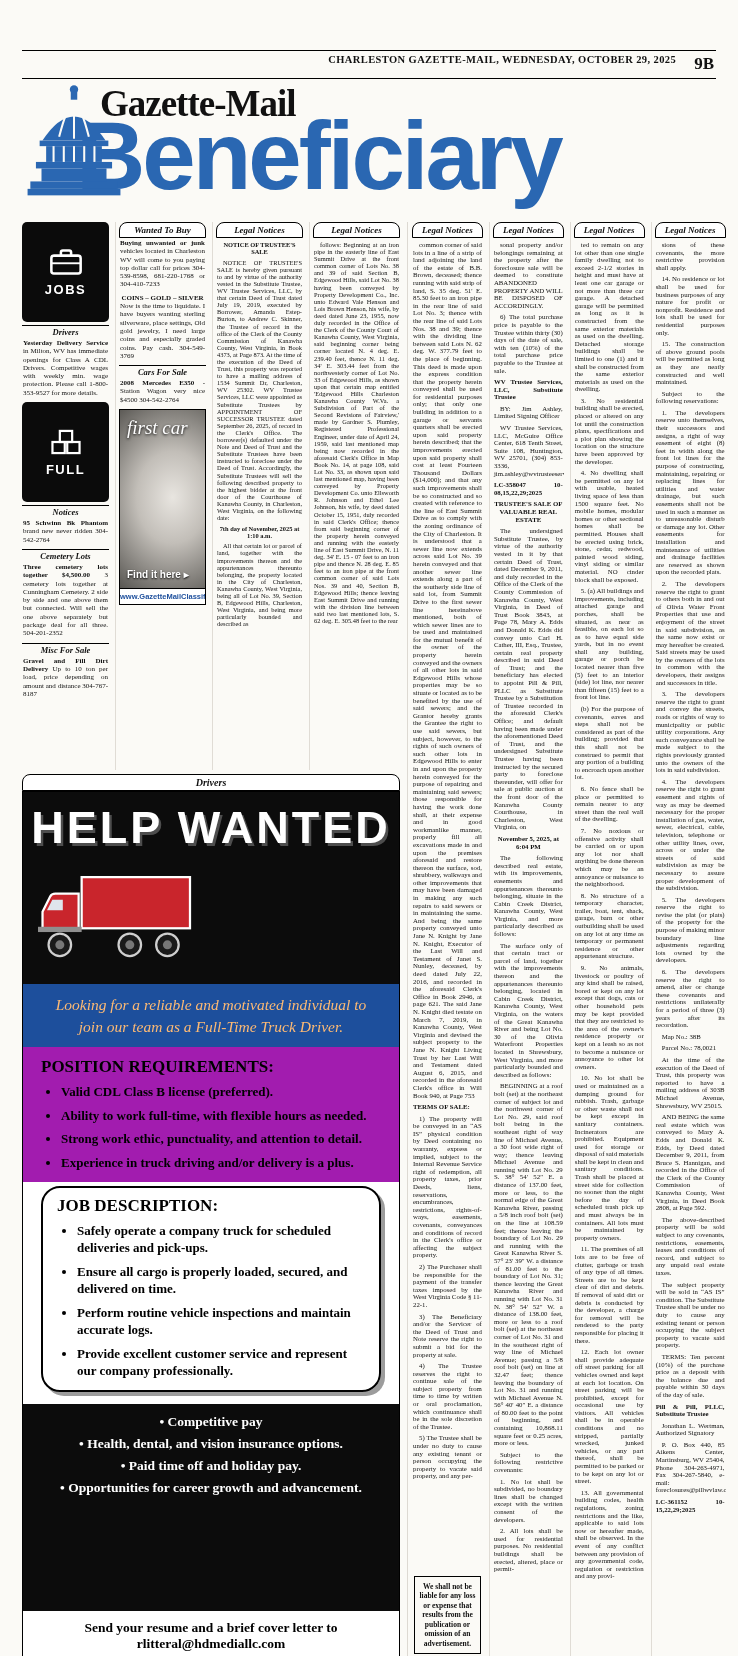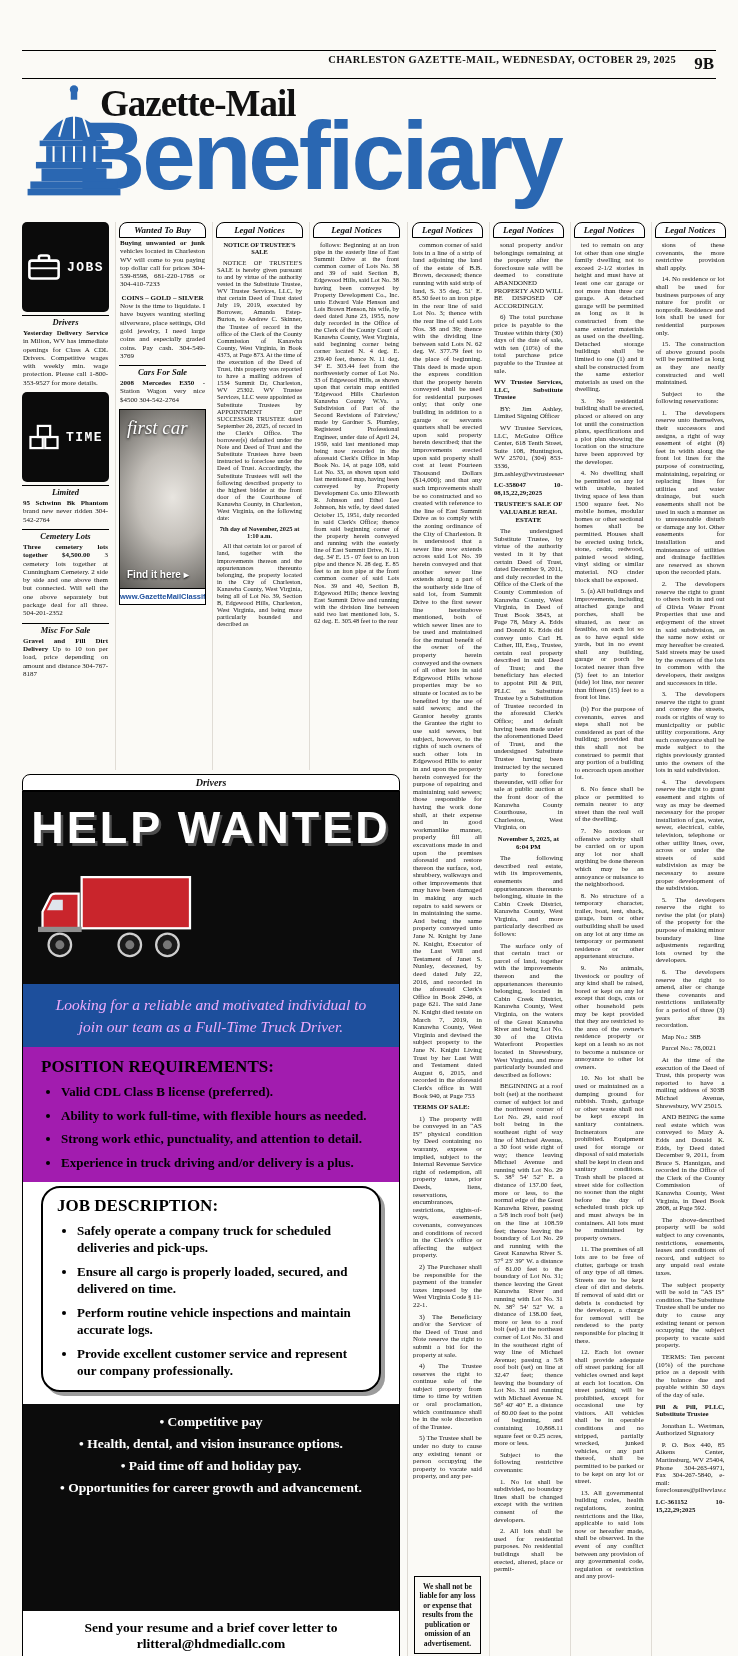--- a/index.html
+++ b/index.html
@@ -32,21 +32,21 @@
   .col-tab{border:1px solid #000;border-radius:8px 8px 0 0;background:#fff;text-align:center;font-weight:bold;font-style:italic;font-size:9px;padding:2px 0;}
   .legal-col{display:flex;flex-direction:column;font-family:Liberation Serif, serif;}
   .col-body{flex:1;overflow:hidden;padding:3px 1px 0;}
   .lp{font-size:6.4px;line-height:7.1px;text-align:justify;margin:0 0 3.5px;text-indent:6px;}
   .right-region .lp{font-size:6.8px;line-height:7.6px;margin:0 0 4px;}
   .lp.cb{text-align:center;font-weight:bold;text-indent:0;}
   .lp.b{font-weight:bold;text-indent:0;}
   .disclaimer{border:1.5px solid #000;margin:4px 2px 8px;padding:5px 4px;font-size:7.5px;line-height:9.5px;font-weight:bold;text-align:center;}
 
   
-  .promo-box{height:90px;background:#0b0b0b;border-radius:5px;margin-bottom:3px;color:#fff;display:flex;flex-direction:row;align-items:center;justify-content:center;gap:6px;font-family:Liberation Mono, monospace;font-weight:bold;font-size:13px;letter-spacing:1.5px;}
+  .promo-box{height:100px;background:#0b0b0b;border-radius:5px;margin-bottom:3px;color:#fff;display:flex;flex-direction:column;align-items:center;justify-content:center;gap:6px;font-family:Liberation Sans, sans-serif;font-weight:bold;font-size:13px;letter-spacing:1.5px;}
   .sec-head{border-top:1px solid #000;text-align:center;font-weight:bold;font-style:italic;font-size:8.5px;padding:1px 0;margin:2px 0 1px;}
   .ad{font-size:7px;line-height:8.3px;margin:1px 1px 5px;text-align:justify;}
   .ad .lead{font-weight:bold;}
   .lead-block{display:block;text-align:center;}
 
   
   .first-car{border:1px solid #000;margin-top:4px;height:196px;position:relative;overflow:hidden;
     background:radial-gradient(90px 115px at 62% 45%, #e8e5e0 0%, #c2beb8 40%, #8f8c87 68%, #55534f 100%);}
   .fc-script{position:absolute;top:7px;left:7px;font-style:italic;font-size:19px;color:#fff;text-shadow:0 1px 3px #000;}
   .fc-cta{position:absolute;bottom:24px;left:7px;color:#fff;font-family:"Liberation Sans",sans-serif;font-weight:bold;font-size:10px;text-shadow:0 1px 2px #000;}
@@ -55,21 +55,21 @@
   
   .drivers-tab{margin-top:4px;font-size:10px;}
   .truck-ad{flex:1;background:#0c0c0c;border:1px solid #000;color:#fff;display:flex;flex-direction:column;overflow:hidden;}
   .hw{text-align:center;font-family:"Liberation Sans",sans-serif;font-weight:800;font-size:45px;letter-spacing:3px;padding:10px 0 2px;text-shadow:2.5px 2.5px 0 #4d4d4d;}
   .truck-row{display:flex;align-items:center;padding:2px 12px 8px;}
   .truck-text{flex:1;}
   .ft{font-family:"Liberation Sans",sans-serif;font-weight:800;font-size:26px;letter-spacing:2px;}
   .tk,.dv{font-family:"Liberation Sans",sans-serif;font-weight:800;font-size:56px;line-height:.95;letter-spacing:1px;}
   .dv{color:var(--ad-red);}
   .truck-svg{width:158px;height:118px;flex:none;}
-  .tagline{background:var(--band-blue);color:#f0abfc;text-align:center;font-style:italic;font-size:15.5px;line-height:1.4;padding:10px 28px;}
+  .tagline{background:var(--band-blue);color:#fdba74;text-align:center;font-style:italic;font-size:15.5px;line-height:1.4;padding:10px 28px;}
   .req{background:#a21caf;color:#000;padding:10px 18px 4px;}
   .req h3,.desc h3{margin:0 0 6px;font-size:17px;}
   .req ul,.desc ul{margin:0;padding-left:20px;}
   .req li,.desc li{font-size:13px;font-weight:bold;line-height:1.35;margin-bottom:6px;}
   .desc{background:#fff;color:#000;padding:4px 18px 12px;}
   .desc-box{border:2px solid #000;border-radius:19px;padding:8px 14px 4px;box-shadow:4px 4px 0 #9c9c9c;}
   .benefits{background:#0c0c0c;color:#fff;text-align:center;padding:10px 10px 4px;}
   .benefits ul{list-style:none;margin:0;padding:0;}
   .benefits li{font-size:13.5px;font-weight:bold;margin-bottom:6px;}
   .benefits li::before{content:"• ";}
@@ -128,23 +128,23 @@
             <span>JOBS</span>
           </div>
           <div class="sec-head">Drivers</div>
           <p class="ad"><span class="lead">Yesterday Delivery Service</span><span> in Milton, WV has immediate openings for Class A CDL Drivers. Competitive wages with weekly min. wage protection. Please call 1-800-353-9527 for more details.</span></p>
           <div class="promo-box">
             <svg width="32" height="28" viewBox="0 0 26 22">
                 <rect x="2" y="11" width="10" height="9" fill="none" stroke="#fff" stroke-width="1.8"></rect>
                 <rect x="14" y="11" width="10" height="9" fill="none" stroke="#fff" stroke-width="1.8"></rect>
                 <rect x="8" y="2" width="10" height="9" fill="none" stroke="#fff" stroke-width="1.8"></rect>
               </svg>
-            <span>TIME</span>
-          </div>
-          <div class="sec-head">Limited</div>
+            <span>FULL</span>
+          </div>
+          <div class="sec-head">Notices</div>
           <p class="ad"><span class="lead">95 Schwinn Bk Phantom</span><span> brand new never ridden 304-542-2764</span></p>
           <div class="sec-head">Cemetery Lots</div>
           <p class="ad"><span class="lead">Three cemetery lots together $4,500.00</span><span> 3 cemetery lots together at Cunningham Cemetery. 2 side by side and one above them but connected. Will sell the one above separately but package deal for all three. 504-201-2352</span></p>
           <div class="sec-head">Misc For Sale</div>
           <p class="ad"><span class="lead">Gravel and Fill Dirt Delivery</span><span> Up to 10 ton per load, price depending on amount and distance 304-767-8187</span></p>
         </div>
 
         <div class="col">
           <div class="col-tab">Wanted To Buy</div>
           <p class="ad"><span class="lead">Buying unwanted or junk</span><span> vehicles located in Charleston WV will come to you paying top dollar call for prices 304-539-8598, 681-220-1768 or 304-410-7233</span></p>

